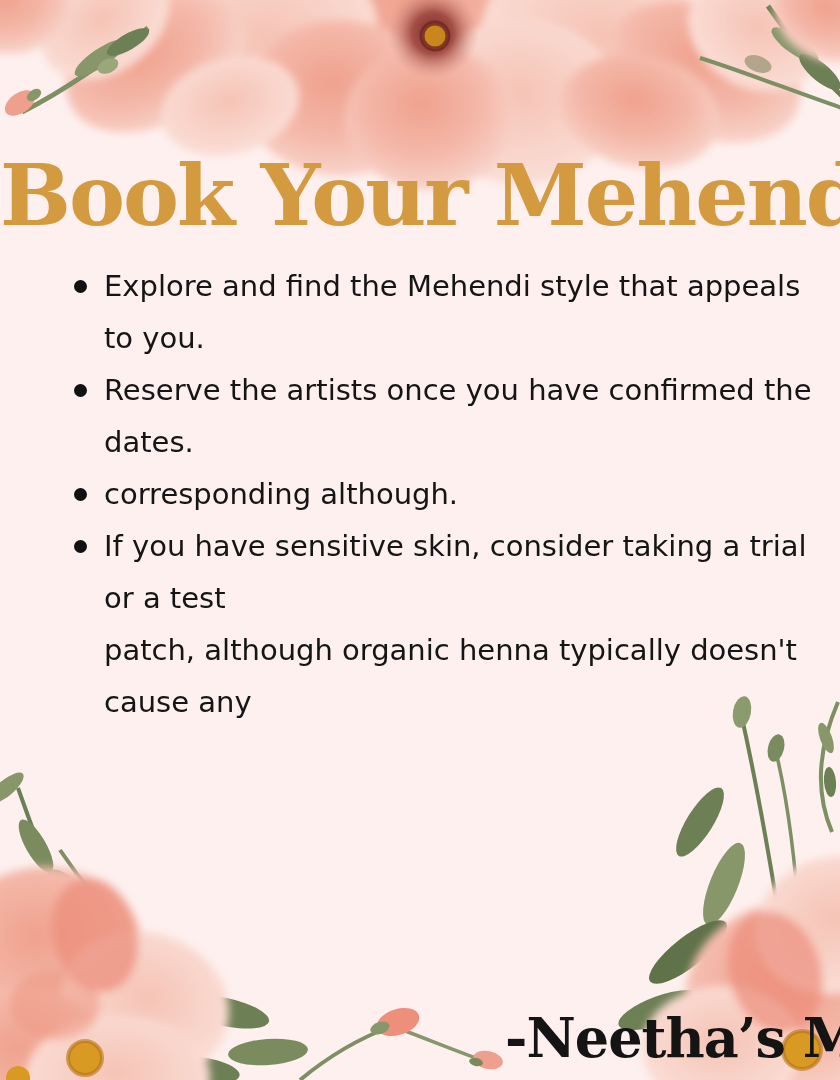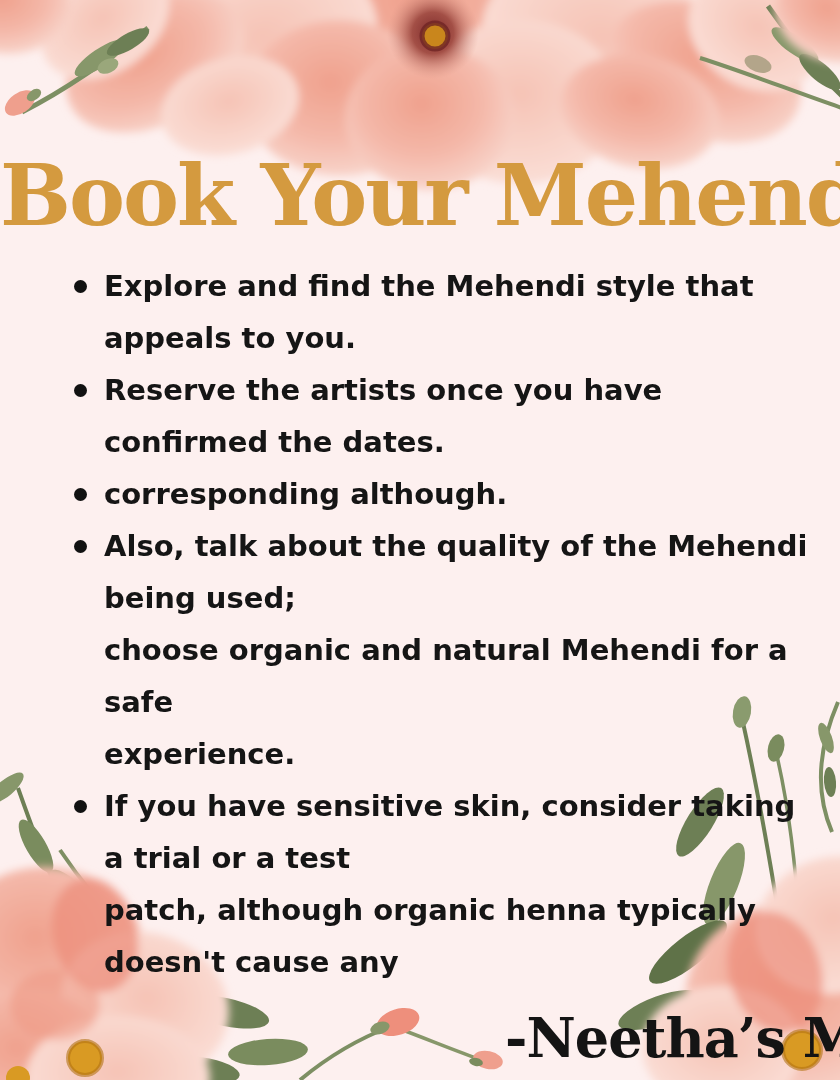--- a/index.html
+++ b/index.html
@@ -19,21 +19,21 @@
     font-family:"DejaVu Serif", serif;
     font-weight:700;font-size:84px;line-height:1.15;
     letter-spacing:-2px;color:#d49a3f;
   }
   .bullet-list{
     position:absolute;top:260px;left:72px;right:28px;z-index:2;
     margin:0;padding:0;list-style:none;
     font-size:29px;line-height:52px;color:#151515;
   }
   .bullet-list li{
-    position:relative;padding-left:32px;margin:0;font-weight:bold;
+    position:relative;padding-left:32px;margin:0;
   }
   .bullet-list li::before{
     content:"";position:absolute;left:2px;top:20px;
     width:13px;height:13px;border-radius:50%;background:#111;
   }
   .ln{display:block;}
   .signature{
     position:absolute;top:1006px;left:505px;z-index:2;
     white-space:nowrap;
     font-family:"DejaVu Serif", serif;font-weight:700;
@@ -171,25 +171,20 @@
     <li>
       <span class="ln">Explore and find the Mehendi style that appeals to you.</span>
     </li>
     <li>
       <span class="ln">Reserve the artists once you have confirmed the dates.</span>
     </li>
     <li>
       <span class="ln">corresponding although.</span>
     </li>
     <li>
-      <span class="ln">Also, talk about the quality of the Mehendi being used;</span>
-      <span class="ln">choose organic and natural Mehendi for a safe</span>
-      <span class="ln">experience.</span>
-    </li>
-    <li>
       <span class="ln">If you have sensitive skin, consider taking a trial or a test</span>
       <span class="ln">patch, although organic henna typically doesn't cause any</span>
 
     </li>
 
   </ul>
 
   <div class="signature">-Neetha’s Mehendi H</div>
 
 </div>

